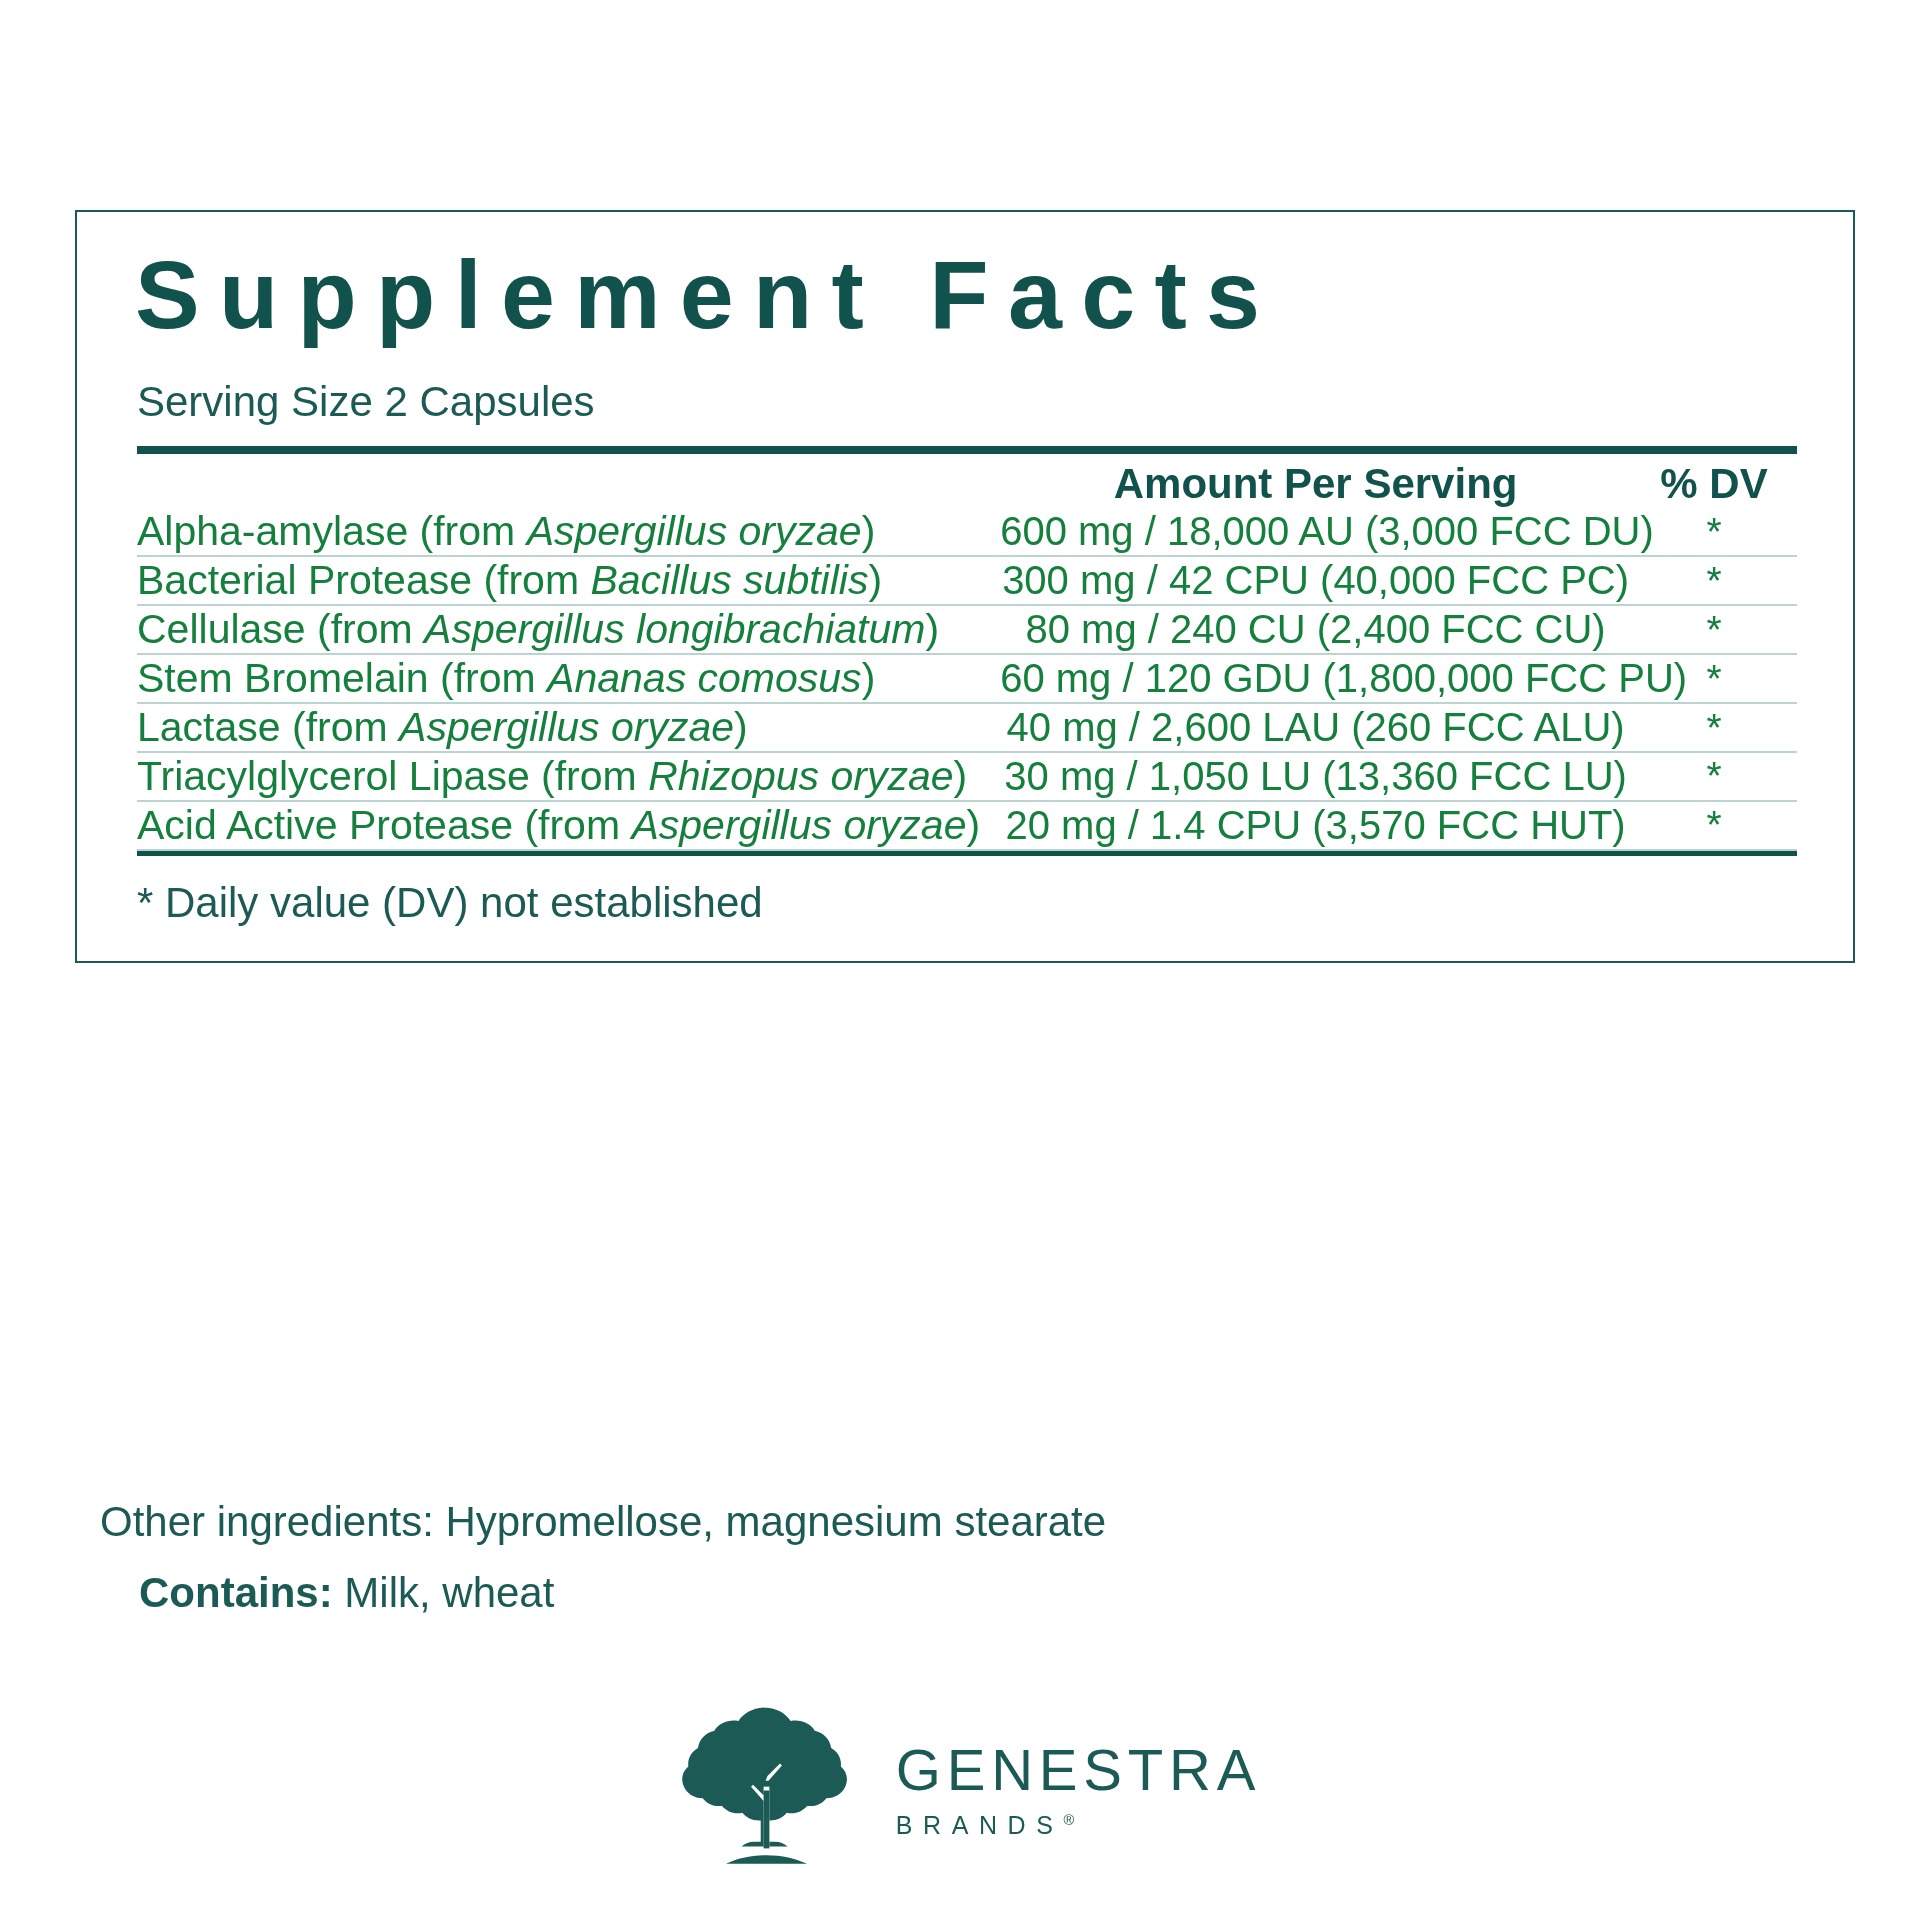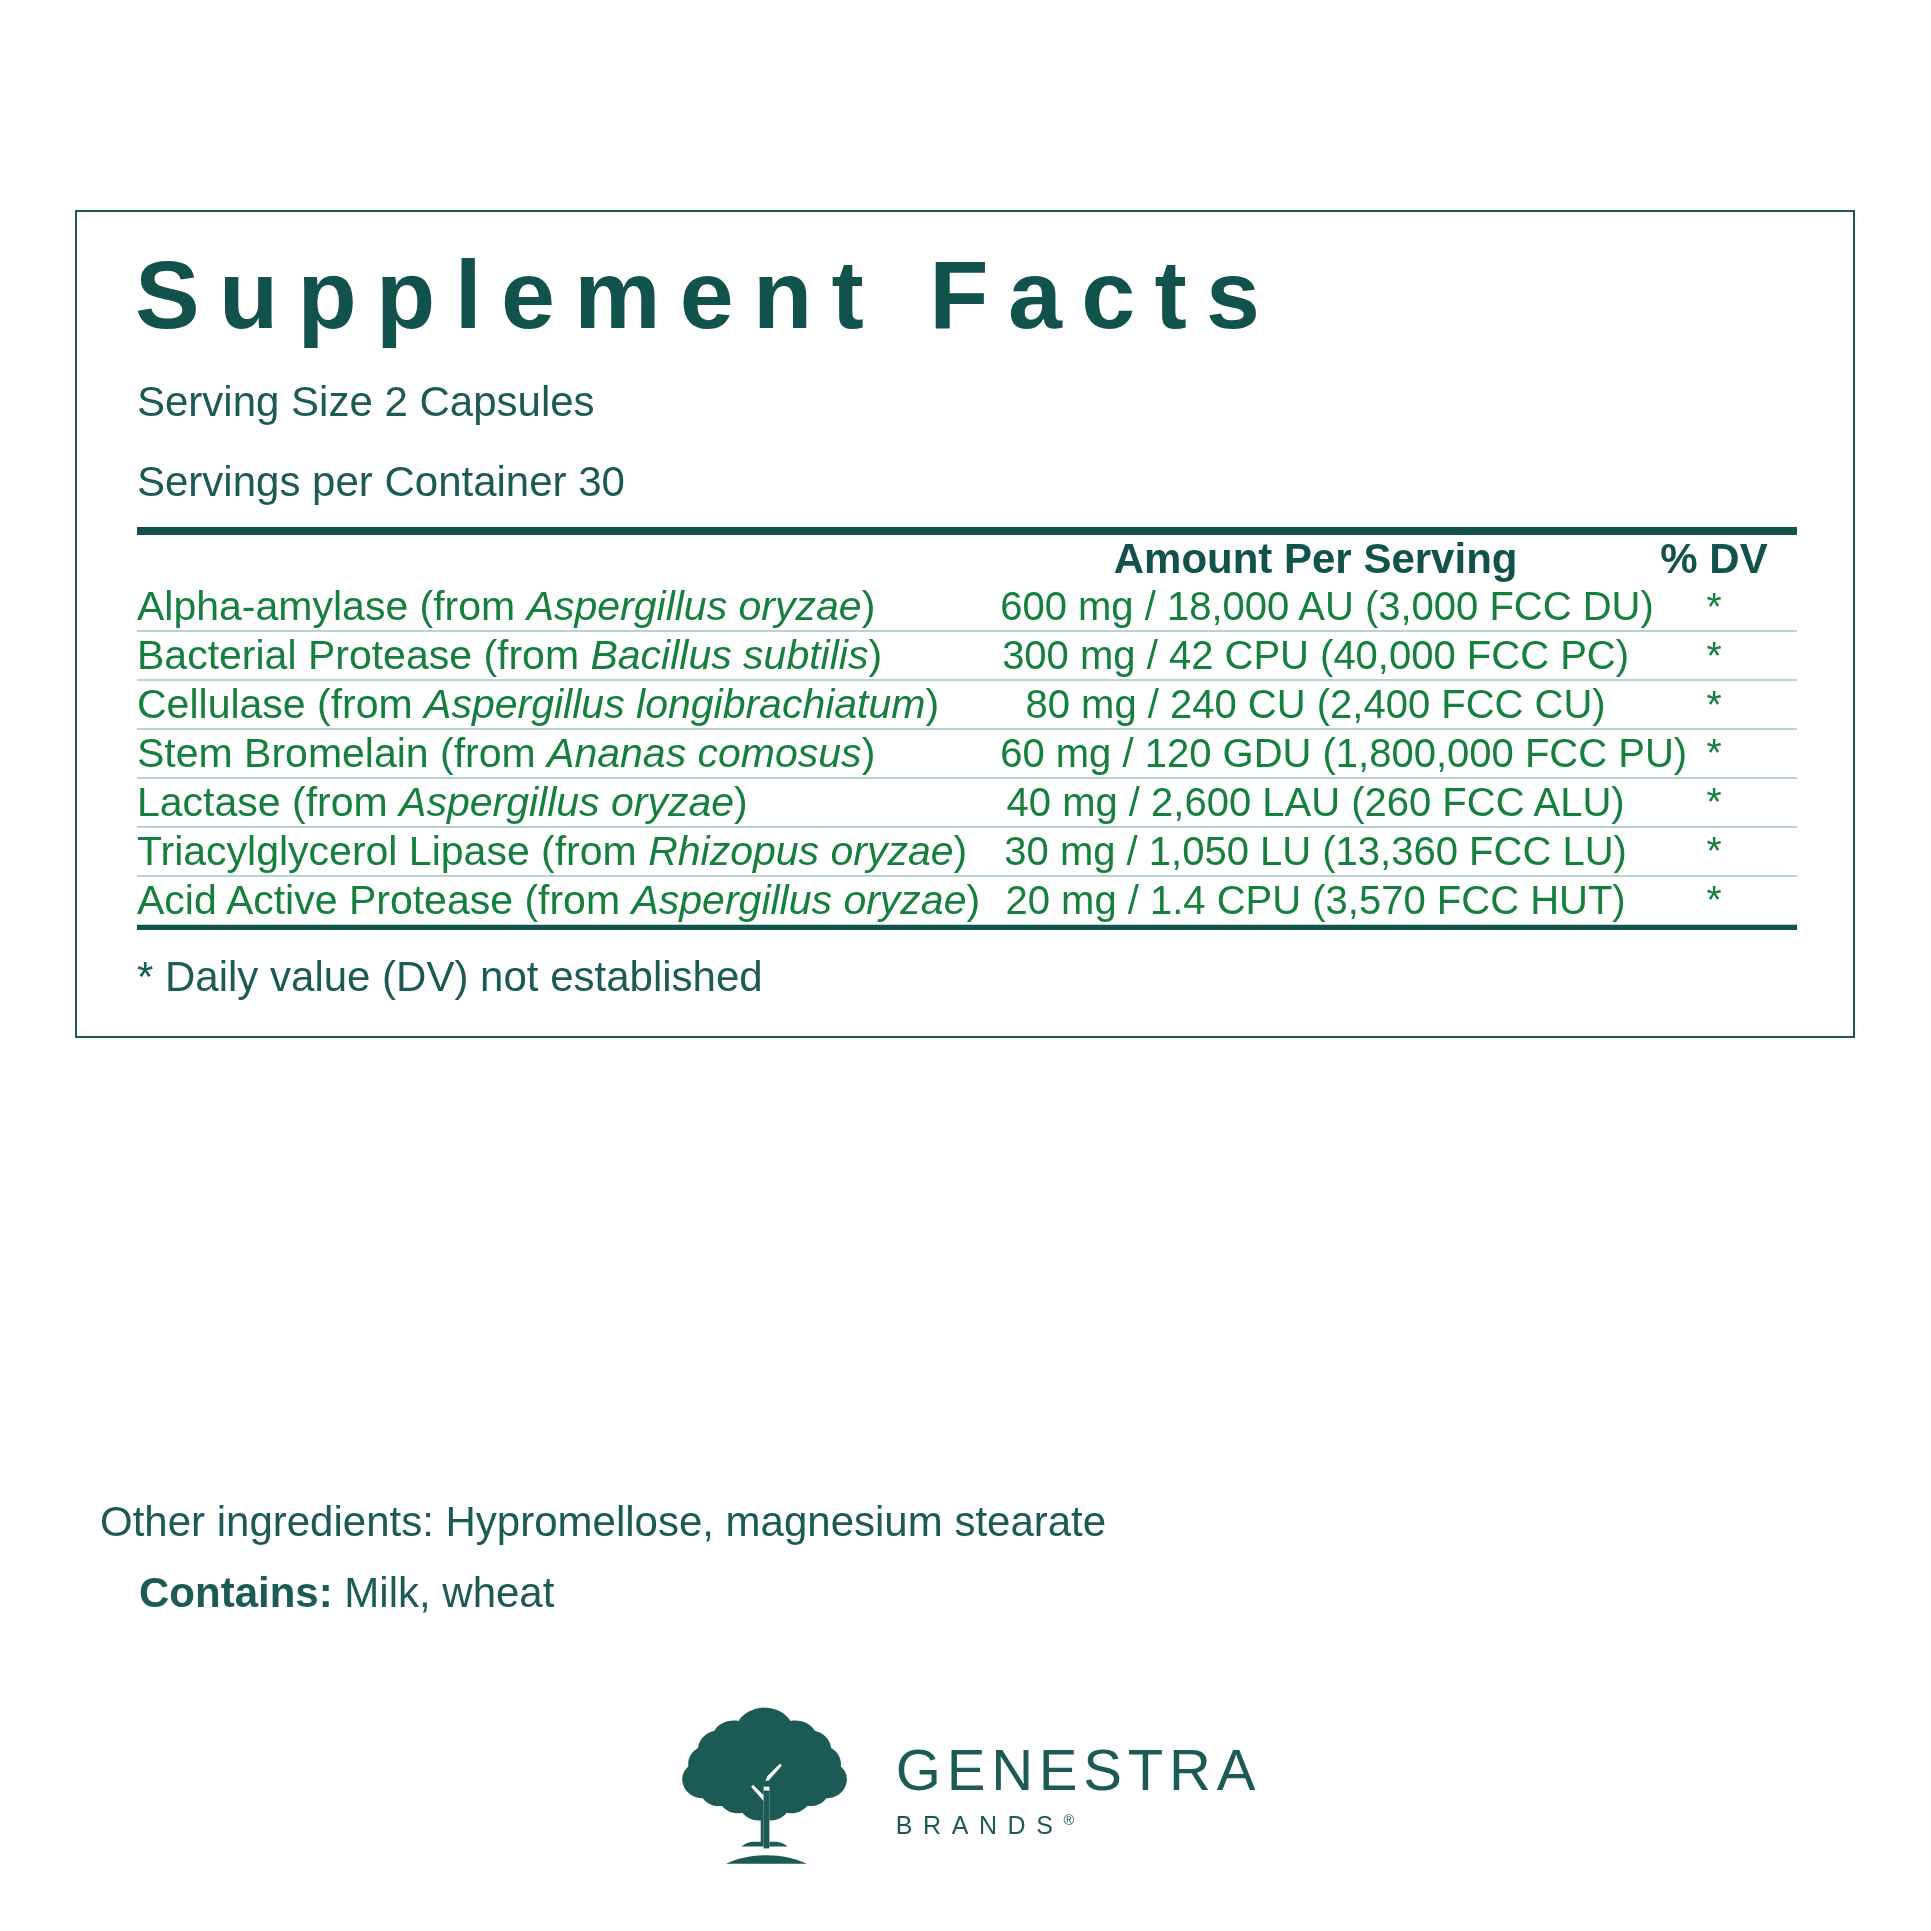--- a/index.html
+++ b/index.html
@@ -57,21 +57,21 @@
     margin: 17.4px 21px 0 25px;
   }
   .rule-med {
     height: 4.8px;
     background: #12524d;
     margin: 0 21px 0 25px;
   }
 
   table.facts {
     width: calc(100% - 46px);
-    margin: 0 21px 0 25px;
+    margin: 6px 21px 0 25px;
     border-collapse: collapse;
     table-layout: fixed;
   }
   table.facts th, table.facts td {
     padding: 0;
     vertical-align: middle;
   }
   .col-name  { width: 52%; }
   .col-amt   { width: 38%; }
   .col-dv    { width: 10%; }
@@ -166,21 +166,20 @@
 </head>
 <body>
 
 <div class="page">
 
   <div class="panel">
 
     <div class="sf-title">Supplement Facts</div>
 
     <div class="serving-line">Serving Size 2 Capsules</div>
-    <div class="serving-line">Servings per Container 30</div>
 
     <div class="rule-thick"></div>
 
     <table class="facts">
       <colgroup>
         <col class="col-name">
         <col class="col-amt">
         <col class="col-dv">
       </colgroup>
       <thead>

